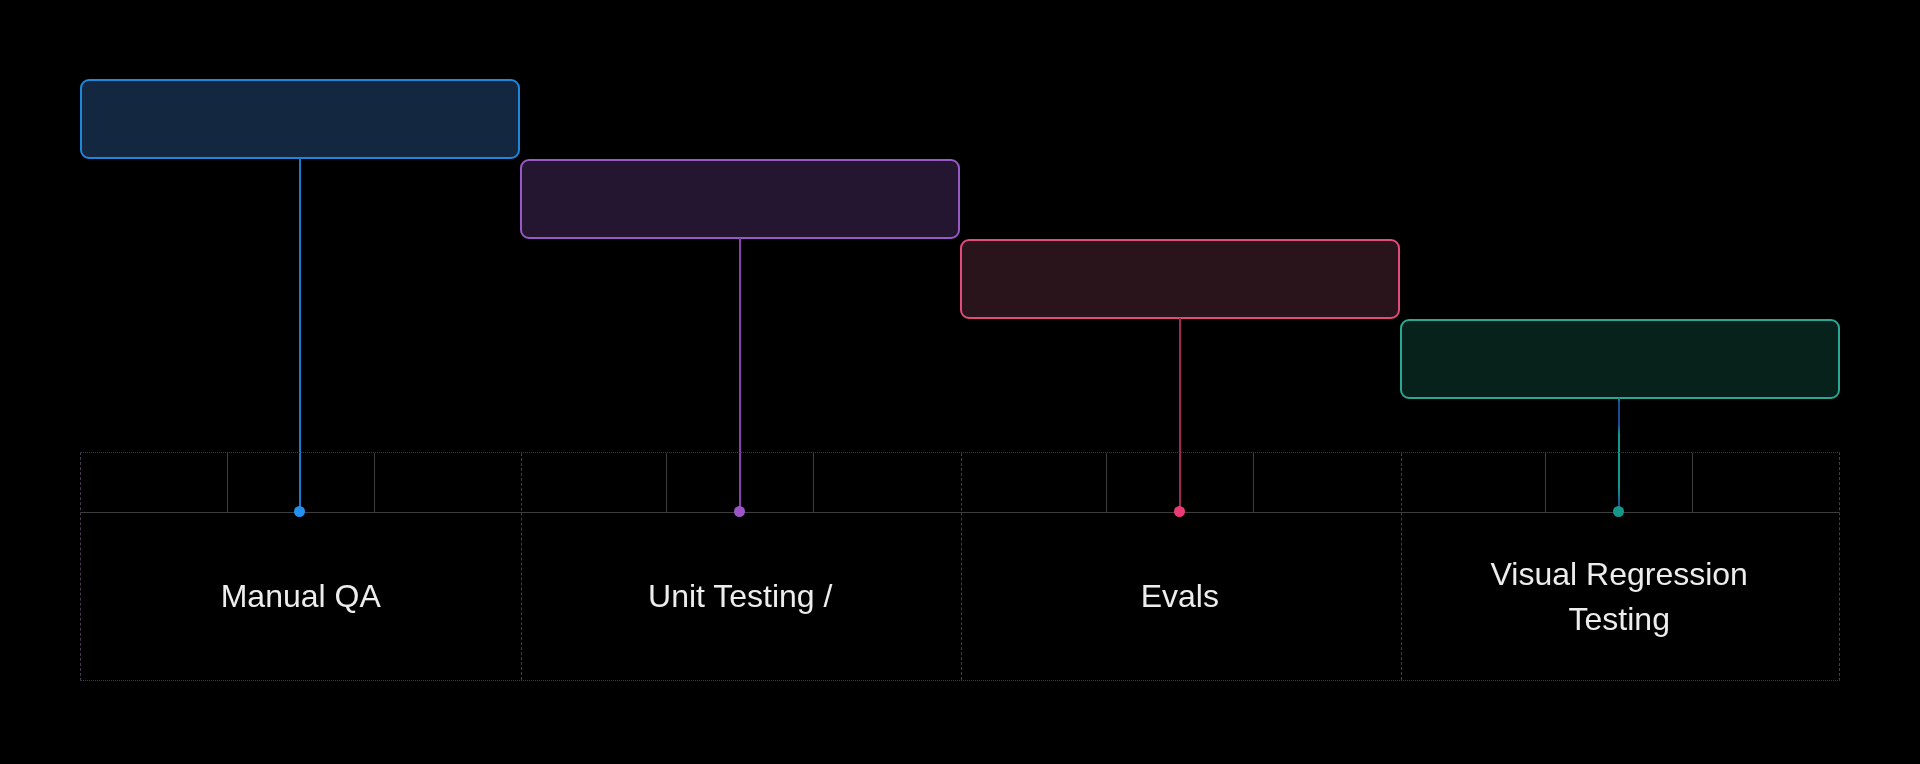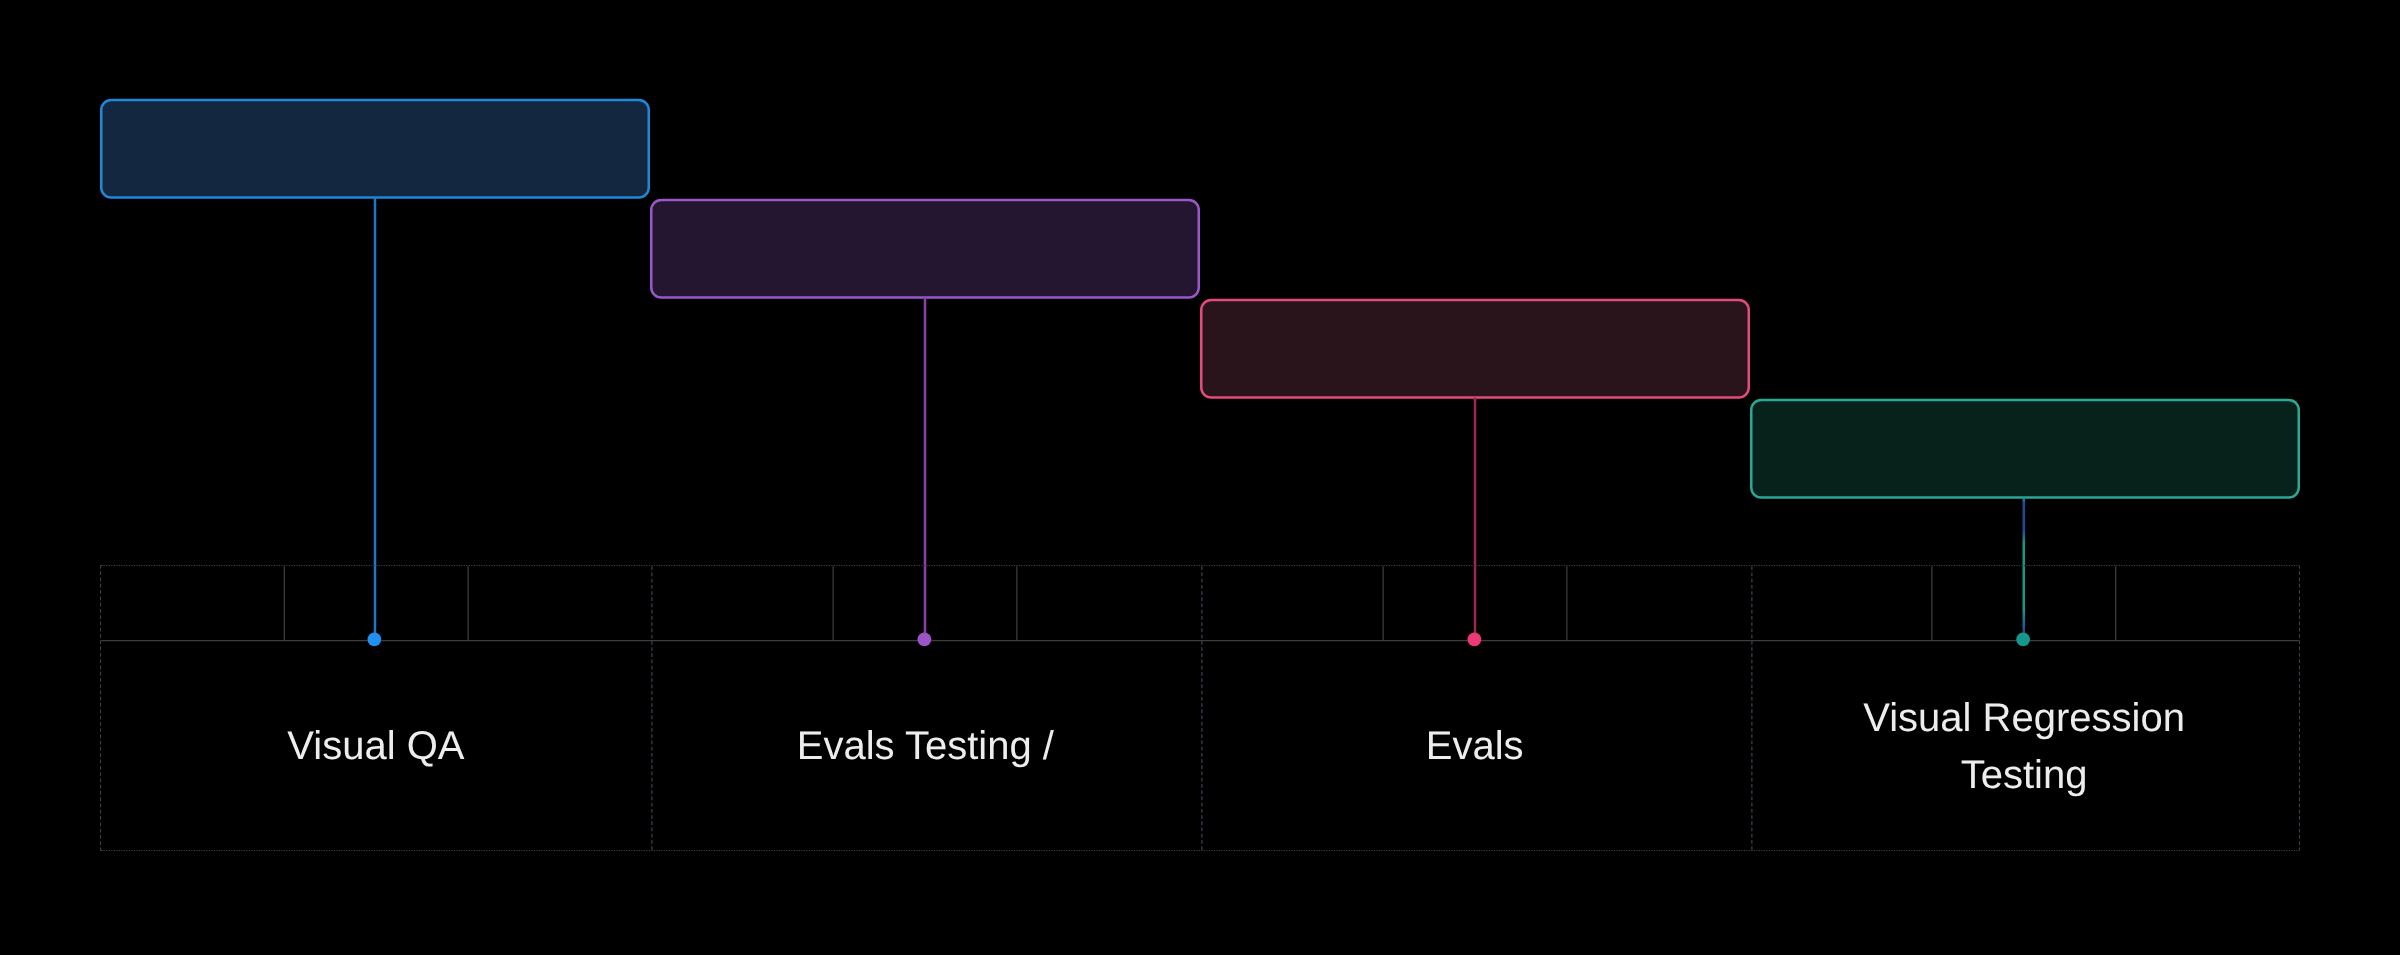--- a/index.html
+++ b/index.html
@@ -124,27 +124,27 @@
       <div class="tick"></div>
     </div>
 
     <div class="sep p1"></div>
     <div class="sep p2"></div>
     <div class="sep p3"></div>
 
     <div class="labels">
       <div class="label-cell">
         <div class="label-text">
-          <span>Visual QA</span>
+          <span>Manual QA</span>
 
         </div>
       </div>
       <div class="label-cell">
         <div class="label-text">
-          <span>Evals Testing /</span>
+          <span>Unit Testing /</span>
         </div>
       </div>
       <div class="label-cell">
         <div class="label-text">
           <span>Evals</span>
 
         </div>
       </div>
       <div class="label-cell">
         <div class="label-text">

